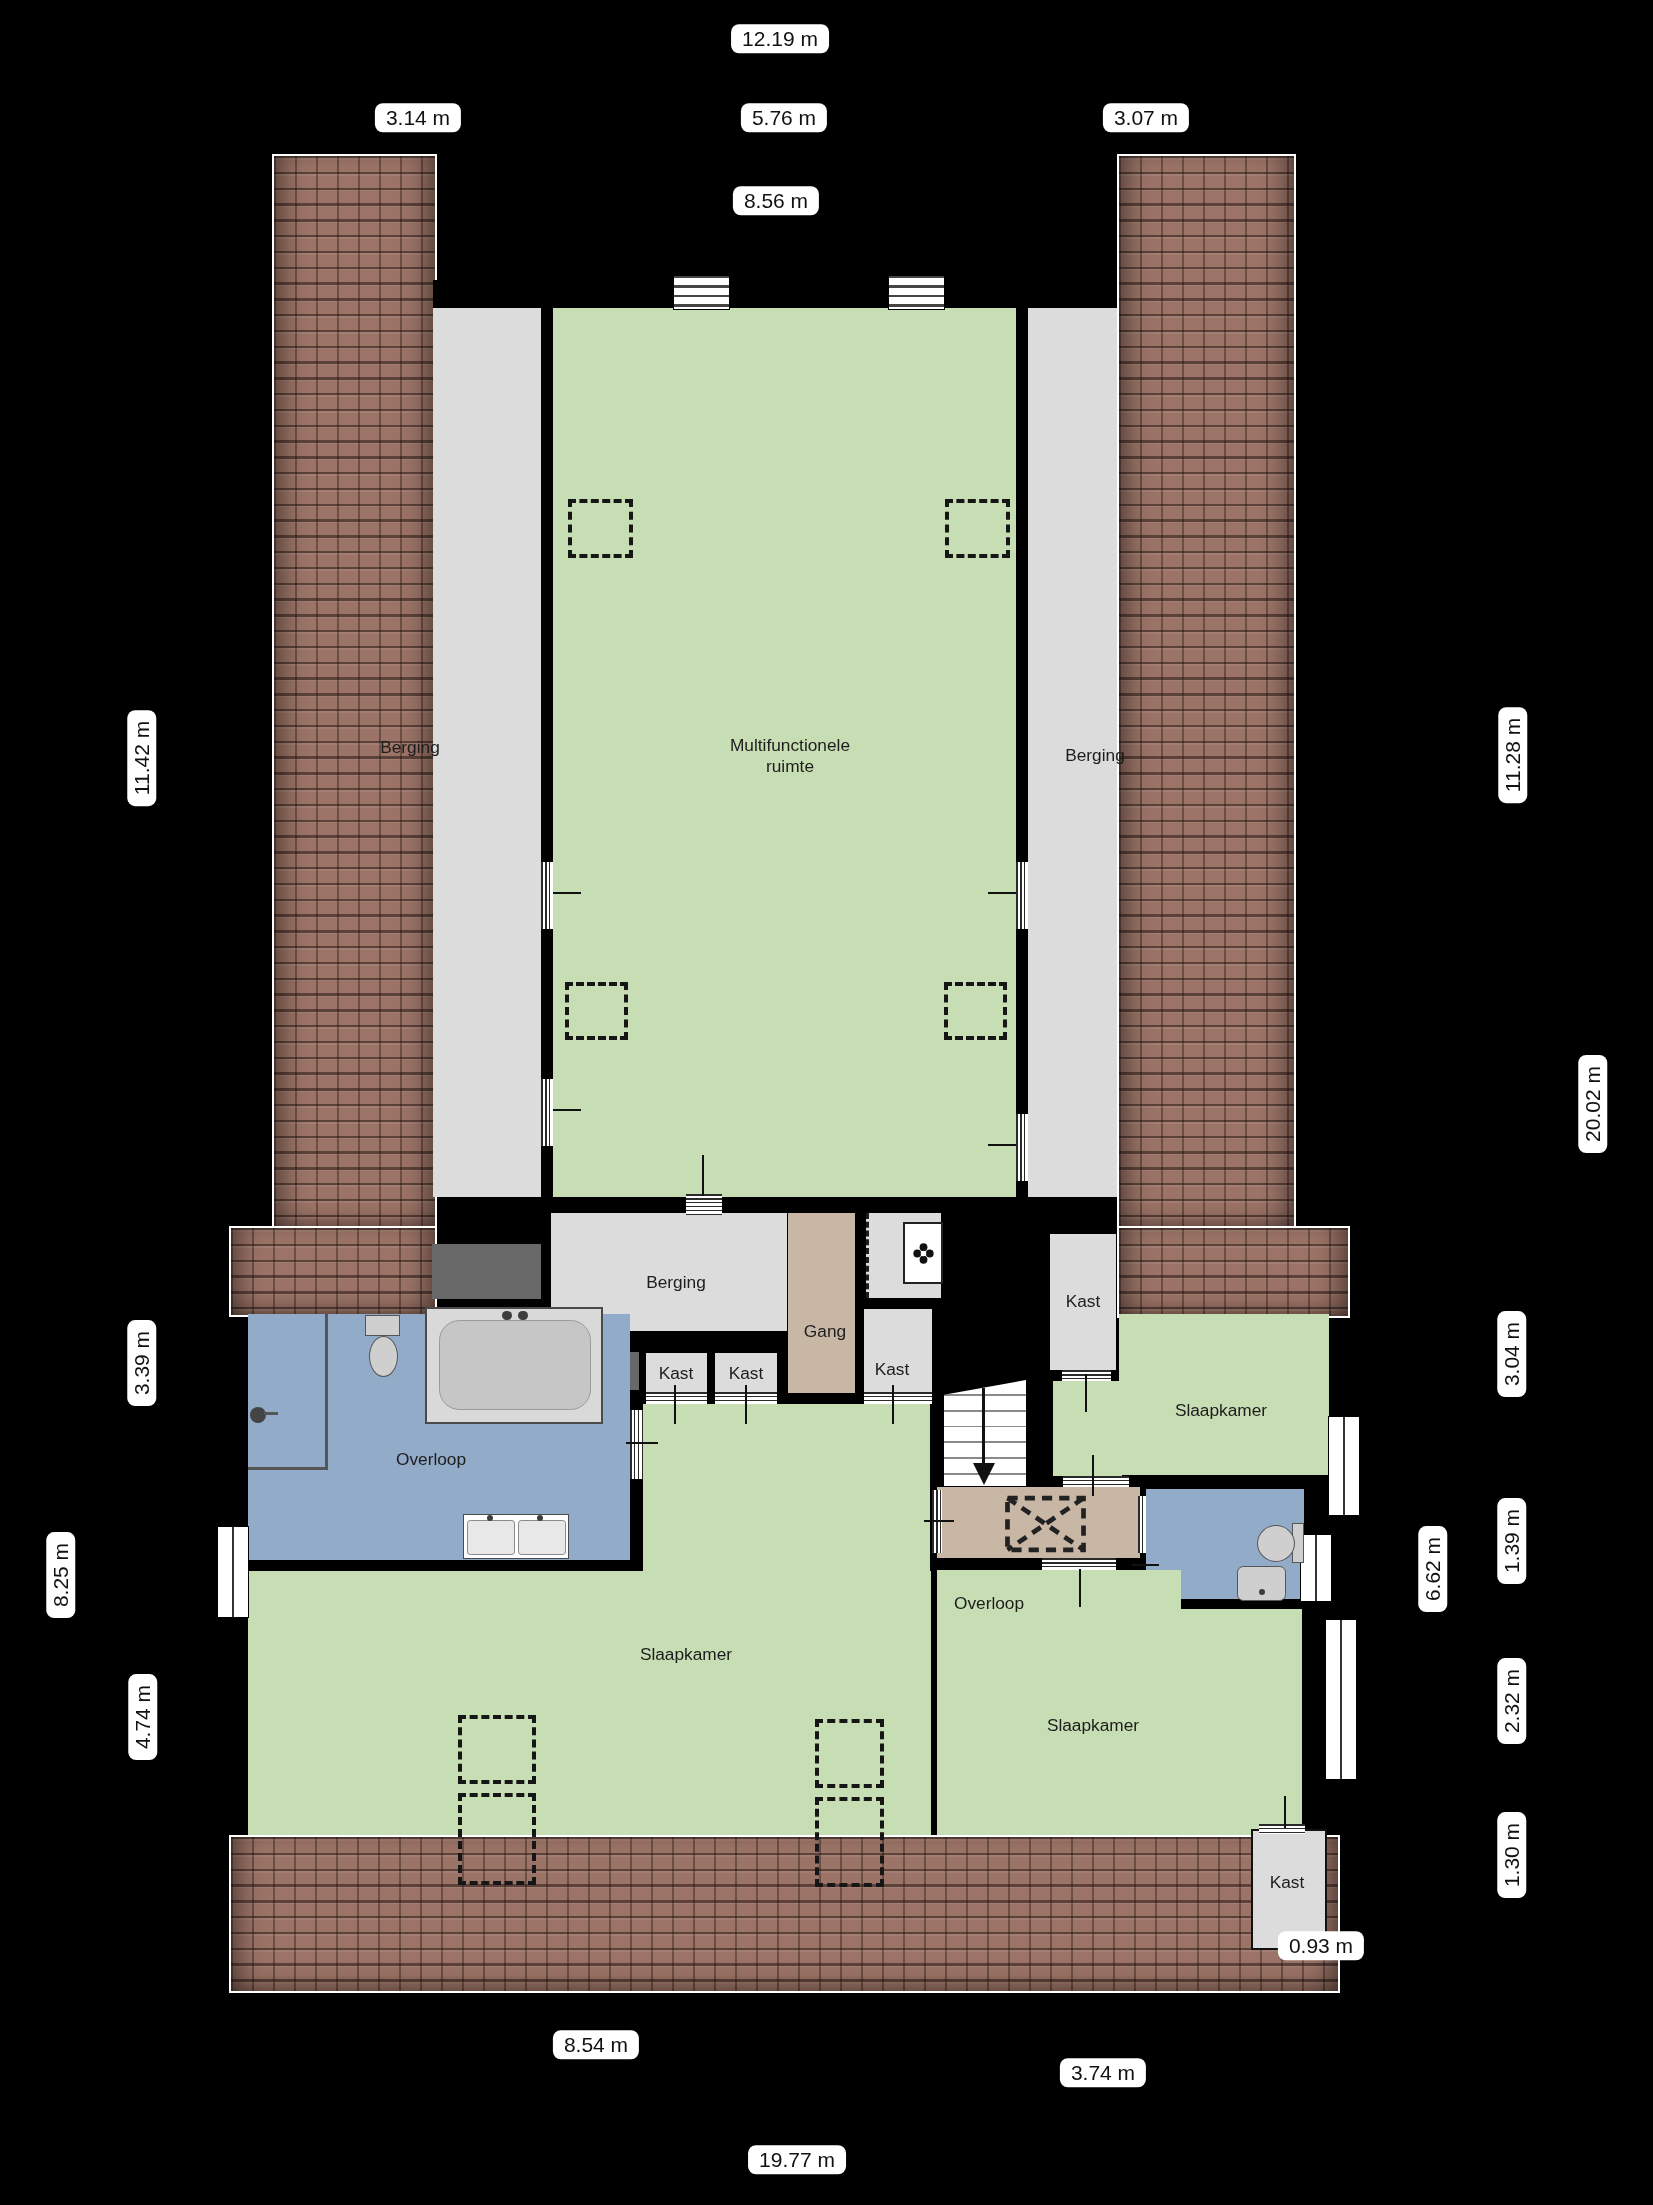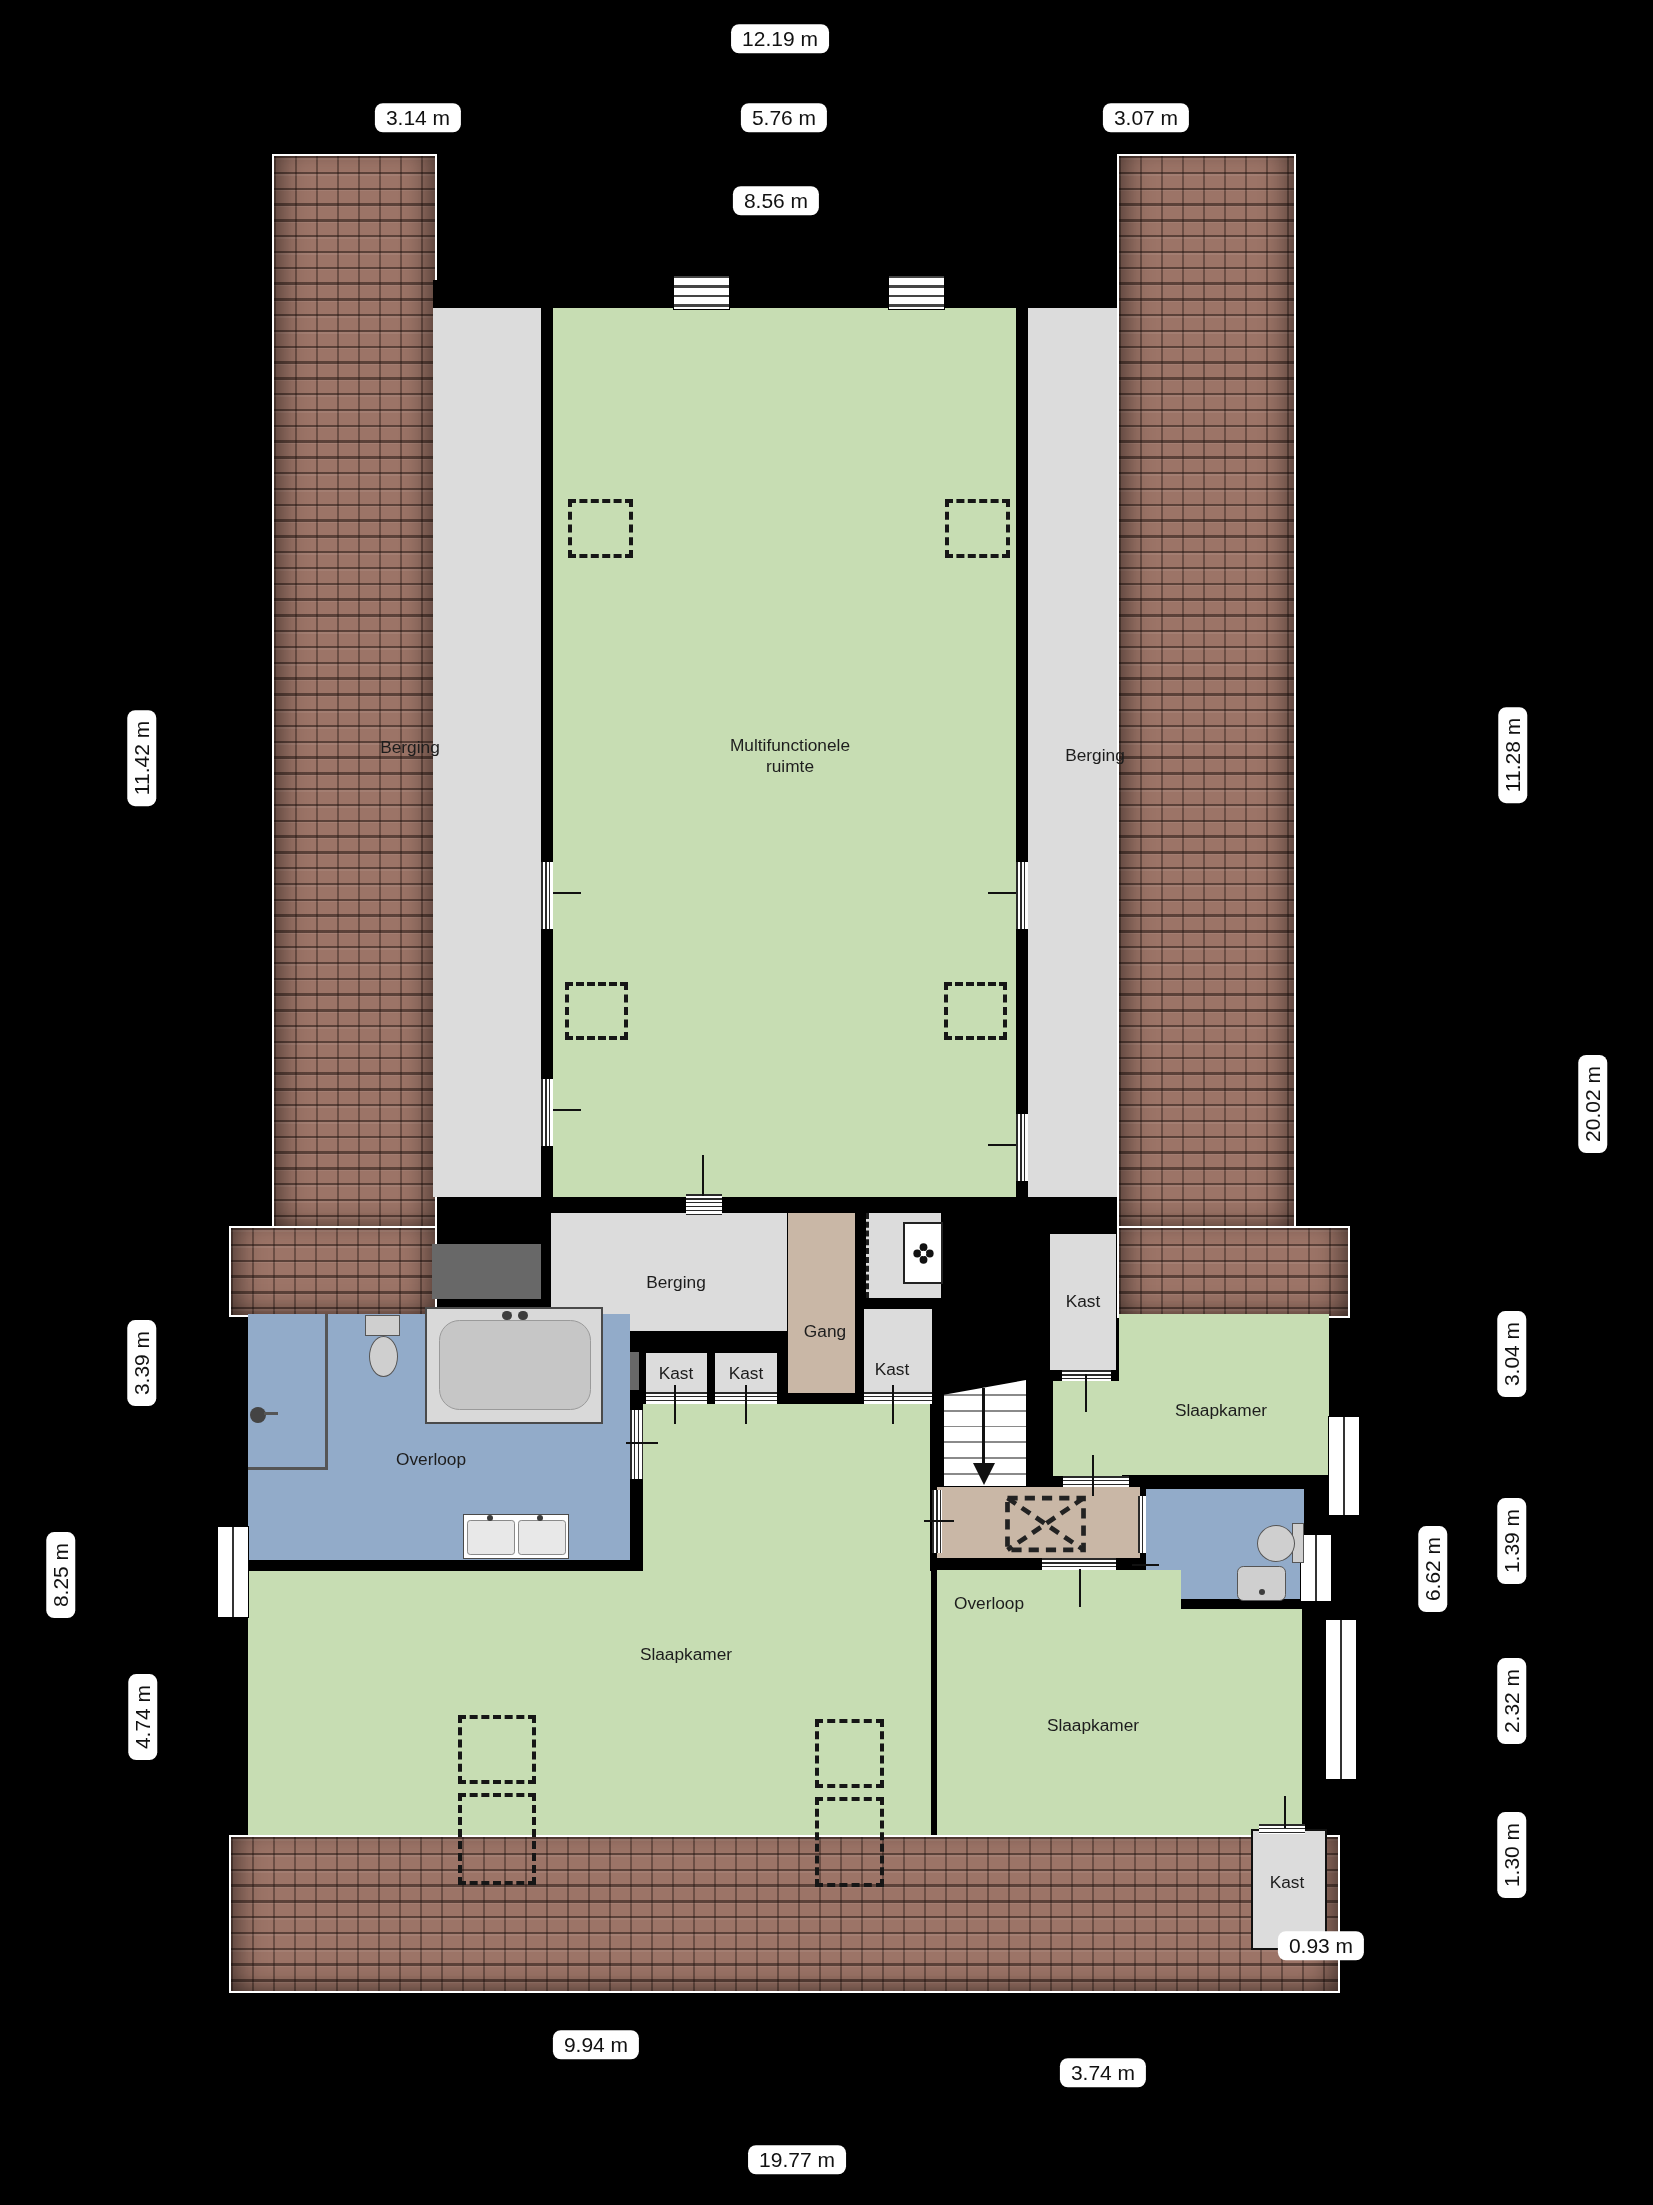--- a/index.html
+++ b/index.html
@@ -210,21 +210,21 @@
   <div class="room-label" style="left:1287px;top:1882px;">Kast</div>
   <div class="hatch h" style="left:1259px;top:1824px;width:46px;height:10.2px;"></div>
   <div class="tick" style="left:1284px;top:1796px;width:2.4px;height:31.5px;"></div>
 
   <div class="dim" style="left:780px;top:39px;">12.19 m</div>
   <div class="dim" style="left:418px;top:118px;">3.14 m</div>
   <div class="dim" style="left:784px;top:118px;">5.76 m</div>
   <div class="dim" style="left:1146px;top:118px;">3.07 m</div>
   <div class="dim" style="left:776px;top:201px;">8.56 m</div>
 
-  <div class="dim" style="left:596px;top:2045px;">9.94 m</div>
+  <div class="dim" style="left:596px;top:2045px;">8.54 m</div>
   <div class="dim" style="left:1103px;top:2045px;margin-top:28px;">3.74 m</div>
   <div class="dim" style="left:1297px;top:1946px;margin-left:24px;">0.93 m</div>
   <div class="dim" style="left:797px;top:2160px;">19.77 m</div>
 
   <div class="dim v" style="left:142px;top:758px;">11.42 m</div>
   <div class="dim v" style="left:142px;top:1363px;">3.39 m</div>
   <div class="dim v" style="left:61px;top:1575px;">8.25 m</div>
   <div class="dim v" style="left:143px;top:1717px;">4.74 m</div>
 
   <div class="dim v" style="left:1513px;top:755px;">11.28 m</div>

